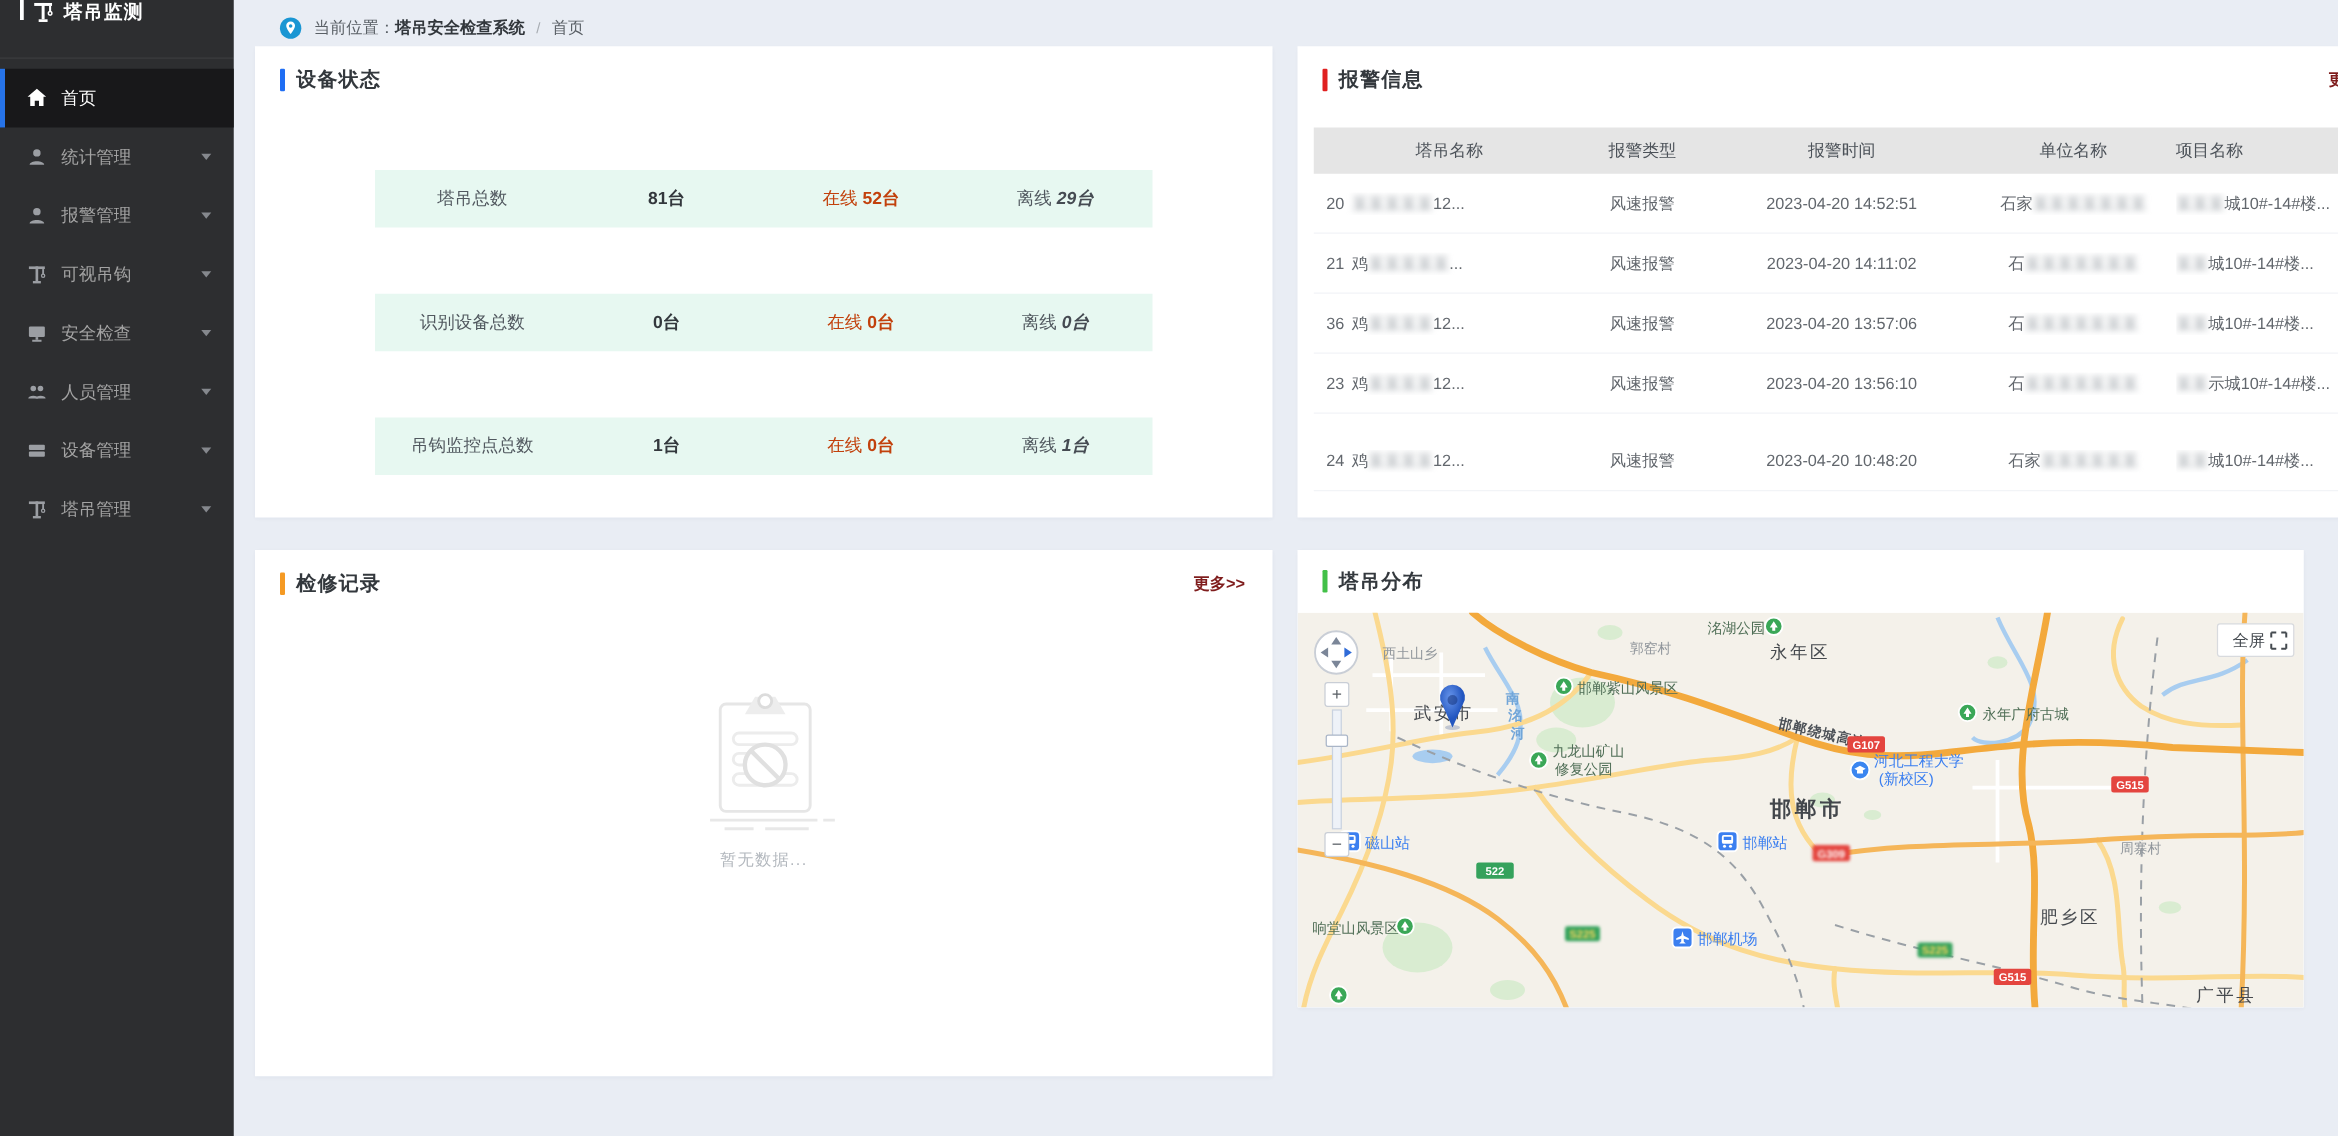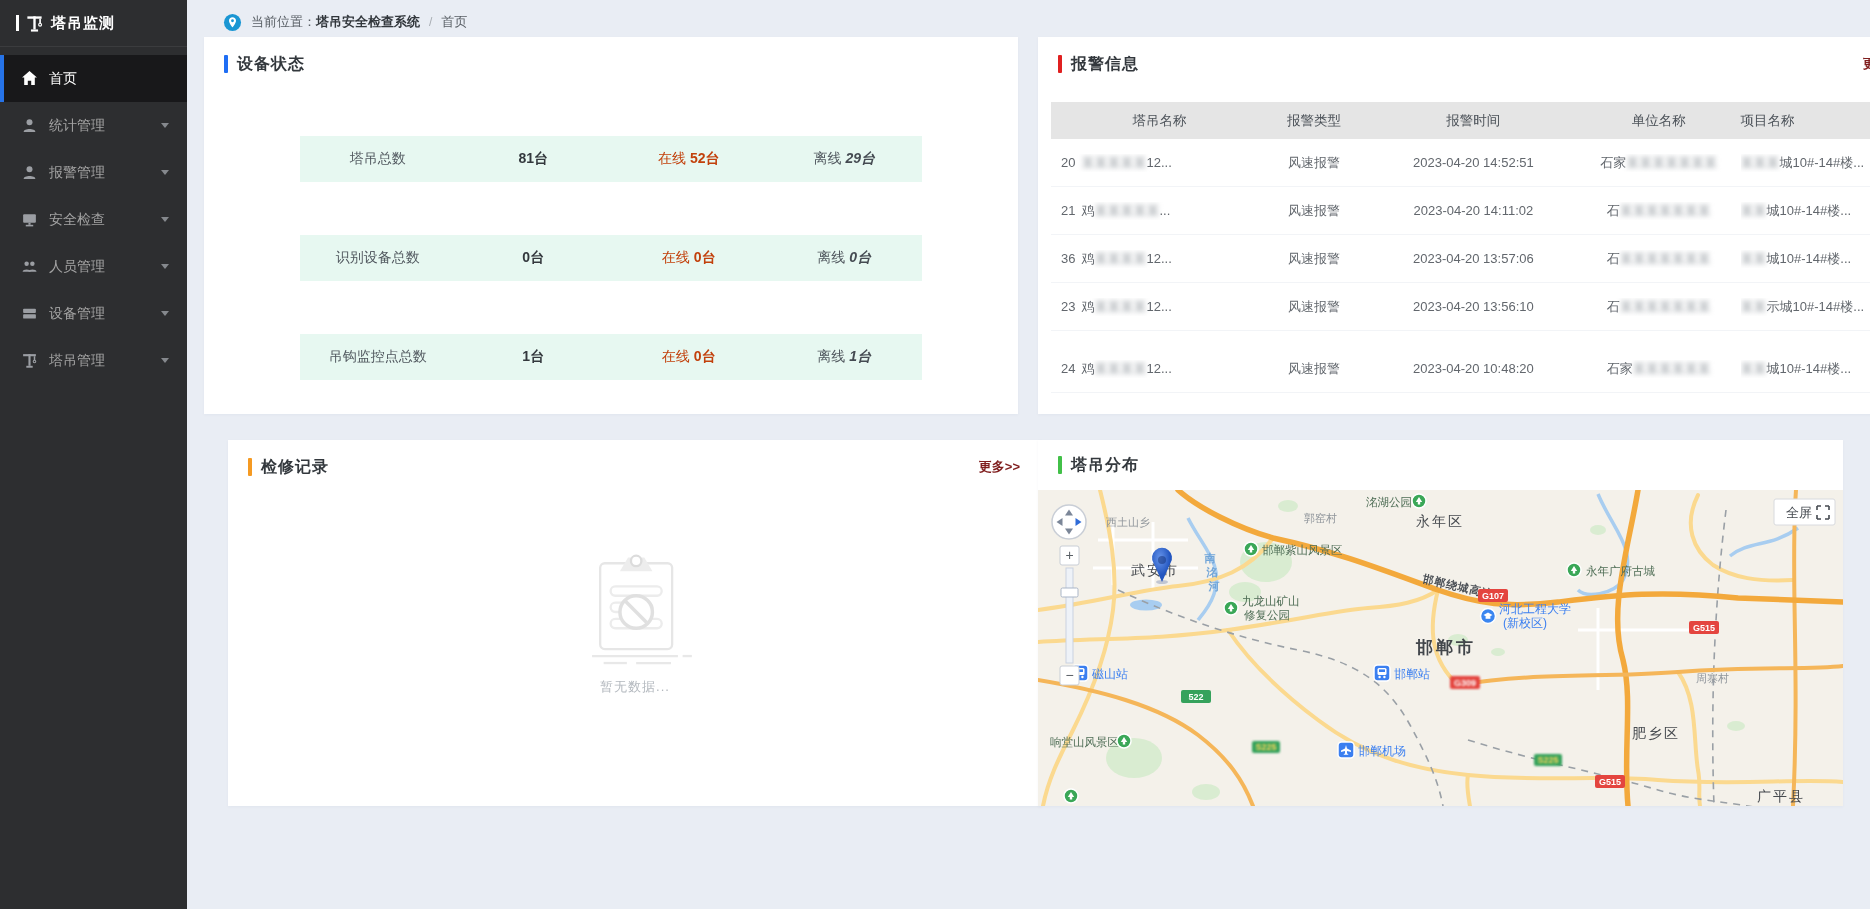--- a/index.html
+++ b/index.html
@@ -1,21 +1,21 @@
 <!DOCTYPE html>
 <html><head>
 <meta charset="utf-8">
 <style>
   * { margin:0; padding:0; box-sizing:border-box; }
   html,body { width:1870px; height:909px; overflow:hidden; background:#e9edf4;
     font-family:"Liberation Sans","DejaVu Sans",sans-serif; }
 
   
   .sidebar { position:absolute; left:0; top:0; width:187px; height:909px; background:#2d2e30; }
-  .logo { height:47px; display:flex; align-items:center; padding-left:16px;
+  .logo { height:47px; display:flex; padding-left:16px;
     border-bottom:1px solid rgba(255,255,255,.07); }
   .logo-bar { width:3px; height:16px; background:#fff; margin-right:6px; }
   .logo-ic { width:19px; height:19px; margin-right:7px; color:#fff; }
   .logo-txt { color:#fff; font-size:15px; font-weight:bold; letter-spacing:1px; }
   .menu { padding-top:8px; }
   .mi { position:relative; height:47px; display:flex; align-items:center; padding-left:21px;
     color:#a3a3a3; font-size:14px; cursor:pointer; }
   .mi .ic { width:17px; height:17px; margin-right:11px; color:#9b9ea3; flex:none; }
   .mi.active { background:#18181a; color:#fff; }
   .mi.active::before { content:""; position:absolute; left:0; top:0; bottom:0; width:4px; background:#2673e8; }
@@ -27,21 +27,21 @@
   .crumb { position:absolute; top:0; left:0; right:0; height:44px; display:flex; align-items:center; padding-left:36px; }
   .crumb .pin { width:19px; height:19px; margin-right:9px; }
   .crumb .t1 { font-size:13px; color:#5a6066; }
   .crumb .t2 { font-size:13px; color:#32373c; font-weight:bold; }
   .crumb .sep { font-size:12px; color:#a8adb3; margin:0 9px; }
   .crumb .t3 { font-size:13px; color:#5a6066; }
 
   .panel { position:absolute; background:#fff; box-shadow:0 1px 3px rgba(30,50,90,.04); }
   .p1 { left:17px;  top:37px;  width:814px; height:377px; }
   .p2 { left:851px; top:37px;  width:888px; height:377px; }
-  .p3 { left:17px;  top:440px; width:814px; height:366px;margin-left:24px; }
+  .p3 { left:17px;  top:440px; width:814px; height:421px; }
   .p4 { left:851px; top:440px; width:805px; height:366px; }
   .phead { height:54px; display:flex; align-items:center; justify-content:space-between; padding:0 22px 0 20px; }
   .ptitle { display:flex; align-items:center; font-size:16px; font-weight:bold; color:#33383d; letter-spacing:1px; }
   .pbar { width:4px; height:18px; border-radius:1px; margin-right:9px; }
   .more { font-size:13px; color:#7f1d1d; font-weight:bold; cursor:pointer; }
 
   
   .stat-row { position:absolute; left:96px; width:622px; height:46px; background:#e7f8f1; display:flex; align-items:center; }
   .stat-row > div { width:25%; text-align:center; font-size:14px; }
   .st-label { color:#51585f; }
@@ -119,20 +119,33 @@
         <i class="arrow"></i>
     </div>
     <div class="mi">
       <svg class="ic" viewBox="0 0 16 16">
           <g fill="currentColor">
             <circle cx="8" cy="5" r="2.8"></circle>
             <path d="M2.5 14c0-3.6 11-3.6 11 0z"></path>
           </g>
         </svg>
       <span>报警管理</span>
+        <i class="arrow"></i>
+    </div>
+    <div class="mi">
+      <svg class="ic" viewBox="0 0 16 16">
+          <g fill="currentColor">
+            <rect x="7" y="2" width="2" height="11"></rect>
+            <rect x="2" y="2" width="12" height="2"></rect>
+            <rect x="12" y="4" width="1.4" height="4"></rect>
+            <circle cx="12.7" cy="9" r="1.2" fill="none" stroke="currentColor"></circle>
+            <rect x="5" y="13" width="6" height="1.8"></rect>
+          </g>
+        </svg>
+      <span>可视吊钩</span>
         <i class="arrow"></i>
     </div>
     <div class="mi">
       <svg class="ic" viewBox="0 0 16 16">
           <g fill="currentColor">
             <rect x="2" y="3" width="12" height="8" rx="1"></rect>
             <rect x="7" y="11" width="2" height="2"></rect>
             <rect x="4.5" y="13" width="7" height="1.5"></rect>
           </g>
         </svg>

